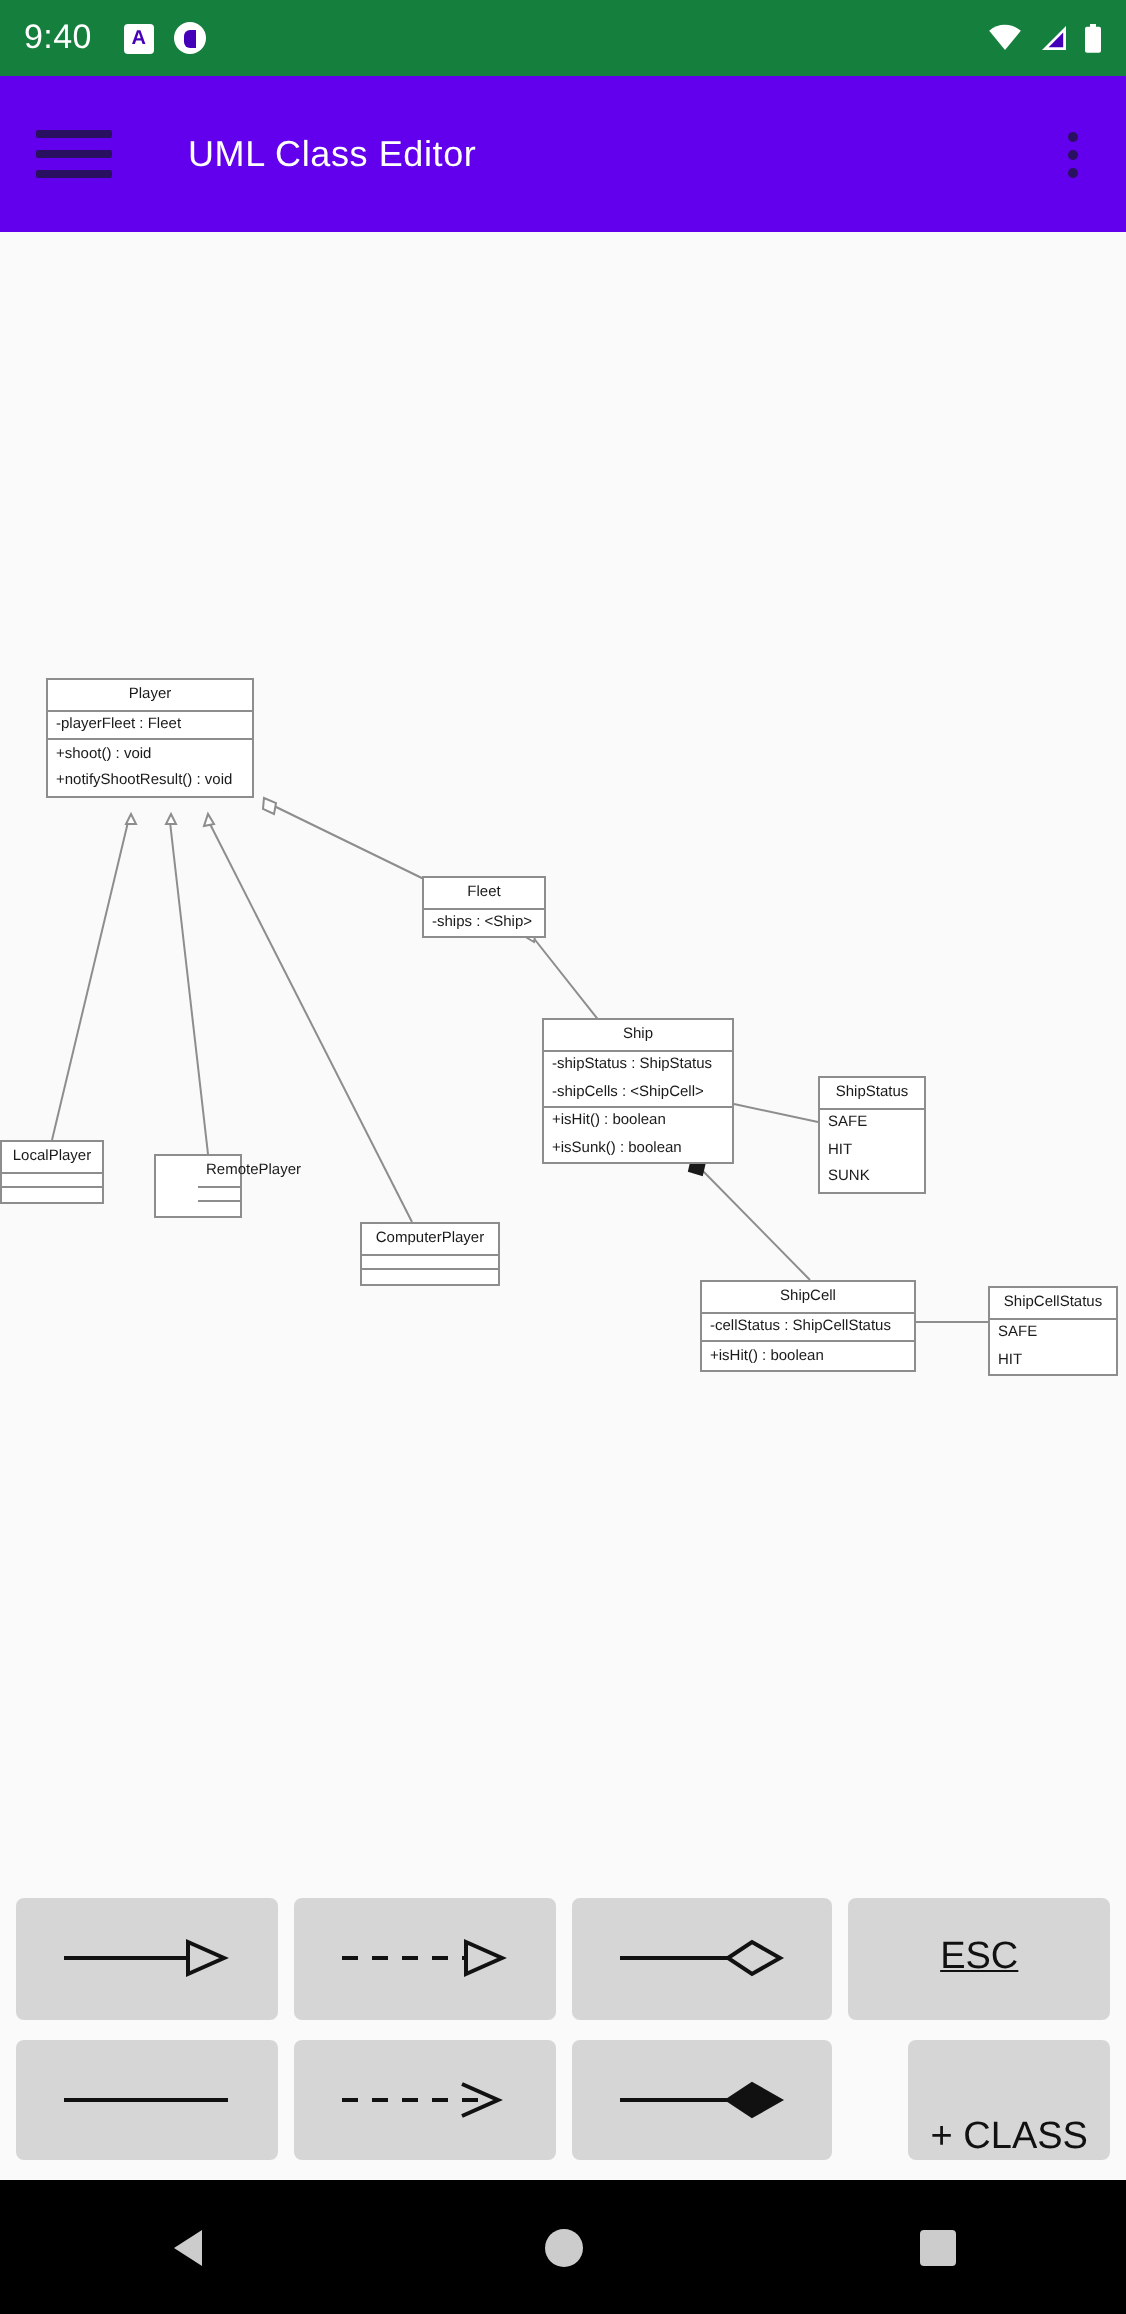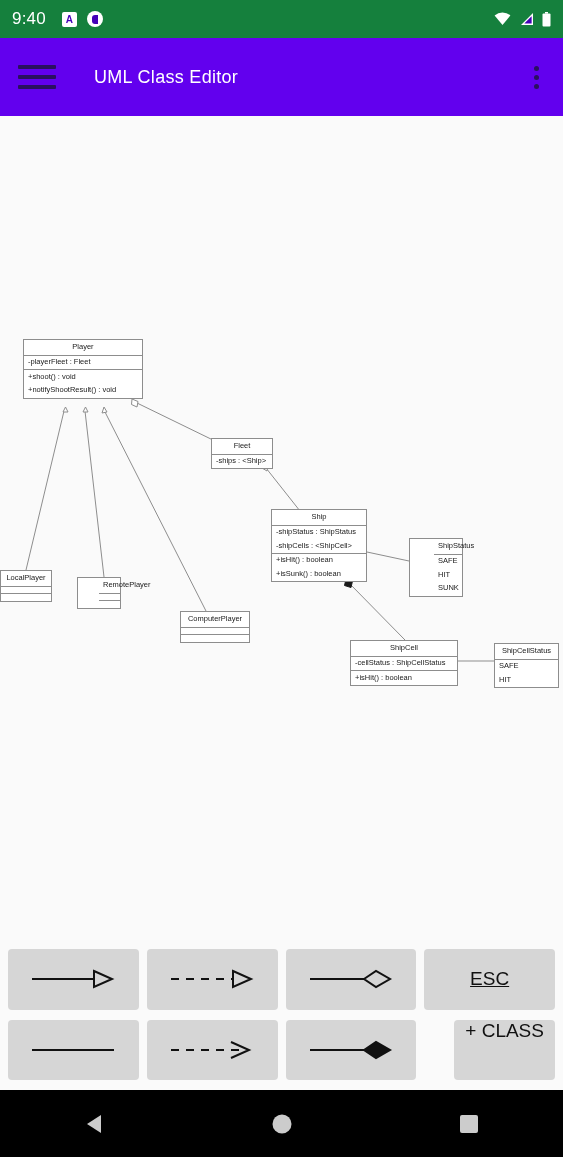--- a/index.html
+++ b/index.html
@@ -142,21 +142,21 @@
         <path d="M102 297 L107 296 L104 291 Z"></path>
 
         <path d="M132 283 L138 285.5 L137 291 L131.5 288.5 Z"></path>
 
         <path d="M263 347 L268 349 L267 355 L262 352 Z"></path>
       </g>
 
       <path d="M346 463 L352.5 465 L351 471.5 L344.5 469.5 Z" fill="#1a1a1a" stroke="#1a1a1a" stroke-width="1"></path>
     </svg>
 
-    <div class="umlbox" id="box-player" style="left: 23px; top: 223px; width: 120px;">
+    <div class="umlbox" id="box-player" style="left: 23px; top: 223px; width: 104px;">
       <div class="sec name">Player</div>
       <div class="sec">
         <div class="row">-playerFleet : Fleet</div>
       </div>
       <div class="sec">
         <div class="row">+shoot() : void</div>
         <div class="row">+notifyShootResult() : void</div>
       </div>
     </div>
 
@@ -172,21 +172,21 @@
       <div class="sec">
         <div class="row">-shipStatus : ShipStatus</div>
         <div class="row">-shipCells : &lt;ShipCell&gt;</div>
       </div>
       <div class="sec">
         <div class="row">+isHit() : boolean</div>
         <div class="row">+isSunk() : boolean</div>
       </div>
     </div>
 
-    <div class="umlbox" id="box-shipstatus" style="left: 409px; top: 422px; width: 54px; padding-left: 24px;">
+    <div class="umlbox" id="box-shipstatus" style="left: 409px; top: 422px; width: 54px;">
       <div class="sec name">ShipStatus</div>
       <div class="sec">
         <div class="row">SAFE</div>
         <div class="row">HIT</div>
         <div class="row">SUNK</div>
       </div>
     </div>
 
     <div class="umlbox" id="box-shipcell" style="left: 350px; top: 524px; width: 108px;">
       <div class="sec name">ShipCell</div>
@@ -265,21 +265,21 @@
       </svg>
     </div>
 
     <div class="tool" style="background:#d6d6d6;border-radius:4px;display:flex;align-items:center;justify-content:center;">
       <svg width="90" height="22" viewBox="0 0 90 22">
         <line x1="4" y1="11" x2="58" y2="11" stroke="#111" stroke-width="2"></line>
         <path d="M58 11 L70 3 L84 11 L70 19 Z" fill="#111" stroke="#111" stroke-width="2"></path>
       </svg>
     </div>
 
-    <div class="tool" style="background:#d6d6d6;border-radius:4px;display:flex;align-items:flex-start;justify-content:center;font-size:19px;color:#111;margin-left:30px;">
+    <div class="tool" style="background:#d6d6d6;border-radius:4px;display:flex;align-items:flex-end;justify-content:center;font-size:19px;color:#111;margin-left:30px;">
       <span>+ CLASS</span>
     </div>
   </div>
 
   <div style="position:absolute;left:0;top:1090px;width:563px;height:67px;background:#000;display:flex;align-items:center;">
     <div style="flex:1;display:flex;justify-content:center;">
       <svg width="22" height="24" viewBox="0 0 22 24">
         <path d="M18 3 L4 12 L18 21 Z" fill="#ccc"></path>
       </svg>
     </div>

